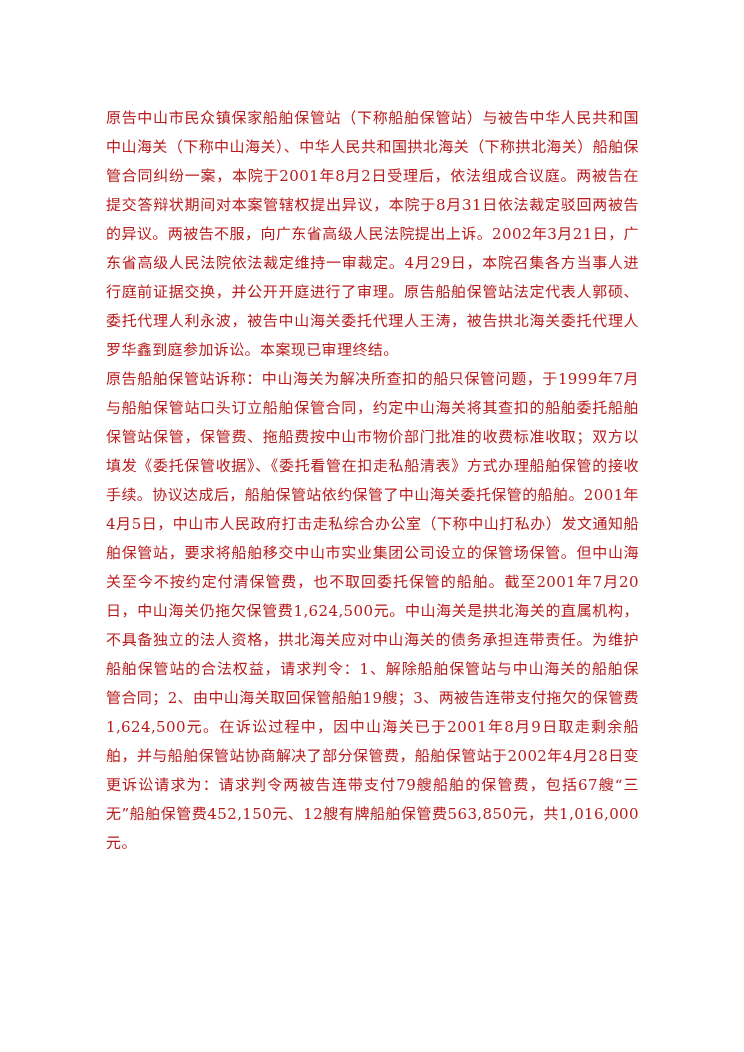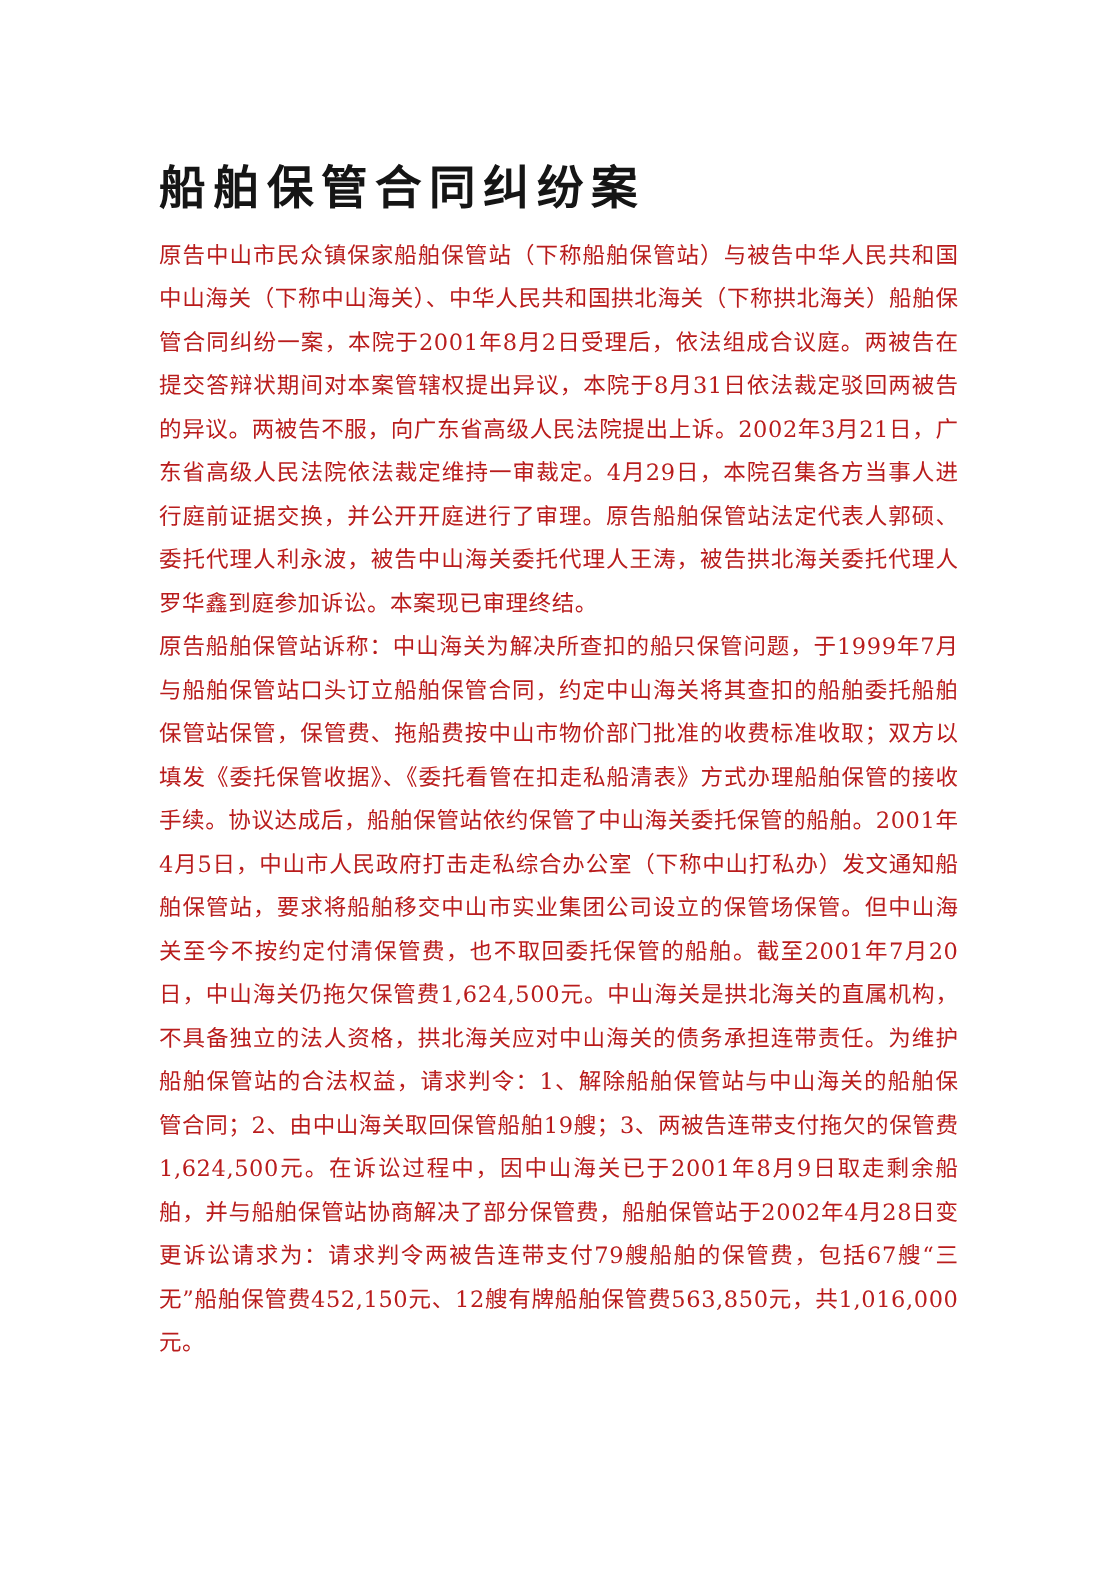--- a/index.html
+++ b/index.html
@@ -40,17 +40,16 @@
     word-break: break-all;
     letter-spacing: 0.4px;
     color: #b91c1c;
   }
 </style>
 </head>
 <body>
 
 <div class="page">
   <div class="content">
-    <h1 class="doc-title">船舶保管合同纠纷案</h1>
     <p class="body-para">原告中山市民众镇保家船舶保管站（下称船舶保管站）与被告中华人民共和国中山海关（下称中山海关）、中华人民共和国拱北海关（下称拱北海关）船舶保管合同纠纷一案，本院于2001年8月2日受理后，依法组成合议庭。两被告在提交答辩状期间对本案管辖权提出异议，本院于8月31日依法裁定驳回两被告的异议。两被告不服，向广东省高级人民法院提出上诉。2002年3月21日，广东省高级人民法院依法裁定维持一审裁定。4月29日，本院召集各方当事人进行庭前证据交换，并公开开庭进行了审理。原告船舶保管站法定代表人郭硕、委托代理人利永波，被告中山海关委托代理人王涛，被告拱北海关委托代理人罗华鑫到庭参加诉讼。本案现已审理终结。</p>
     <p class="body-para">原告船舶保管站诉称：中山海关为解决所查扣的船只保管问题，于1999年7月与船舶保管站口头订立船舶保管合同，约定中山海关将其查扣的船舶委托船舶保管站保管，保管费、拖船费按中山市物价部门批准的收费标准收取；双方以填发《委托保管收据》、《委托看管在扣走私船清表》方式办理船舶保管的接收手续。协议达成后，船舶保管站依约保管了中山海关委托保管的船舶。2001年4月5日，中山市人民政府打击走私综合办公室（下称中山打私办）发文通知船舶保管站，要求将船舶移交中山市实业集团公司设立的保管场保管。但中山海关至今不按约定付清保管费，也不取回委托保管的船舶。截至2001年7月20日，中山海关仍拖欠保管费1,624,500元。中山海关是拱北海关的直属机构，不具备独立的法人资格，拱北海关应对中山海关的债务承担连带责任。为维护船舶保管站的合法权益，请求判令：1、解除船舶保管站与中山海关的船舶保管合同；2、由中山海关取回保管船舶19艘；3、两被告连带支付拖欠的保管费1,624,500元。在诉讼过程中，因中山海关已于2001年8月9日取走剩余船舶，并与船舶保管站协商解决了部分保管费，船舶保管站于2002年4月28日变更诉讼请求为：请求判令两被告连带支付79艘船舶的保管费，包括67艘“三无”船舶保管费452,150元、12艘有牌船舶保管费563,850元，共1,016,000元。</p>
   </div>
 </div>
 
 </body></html>

